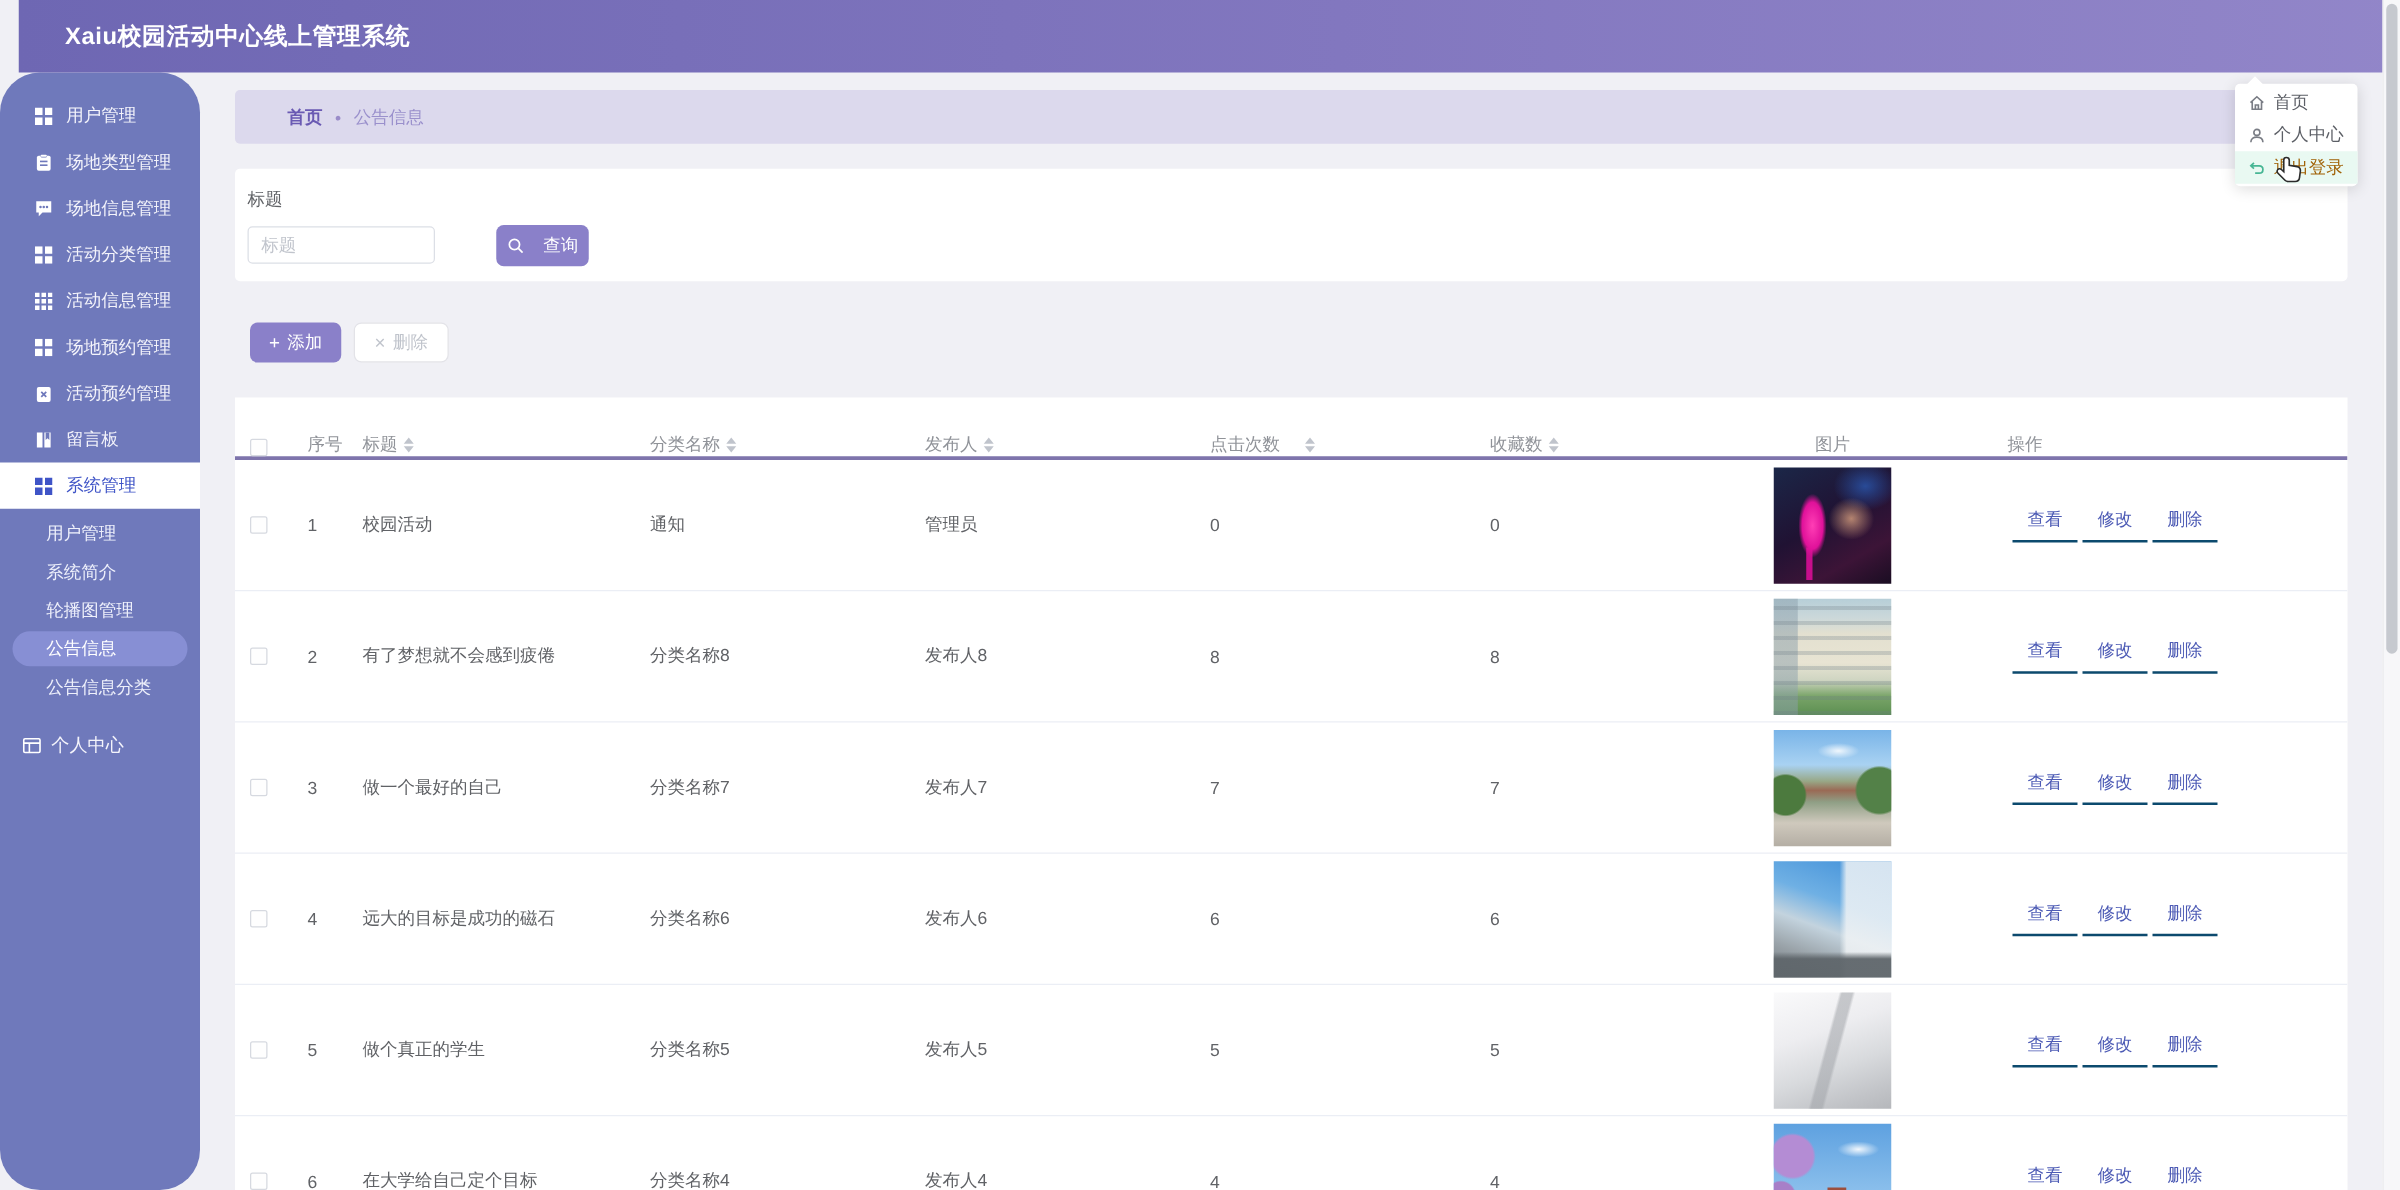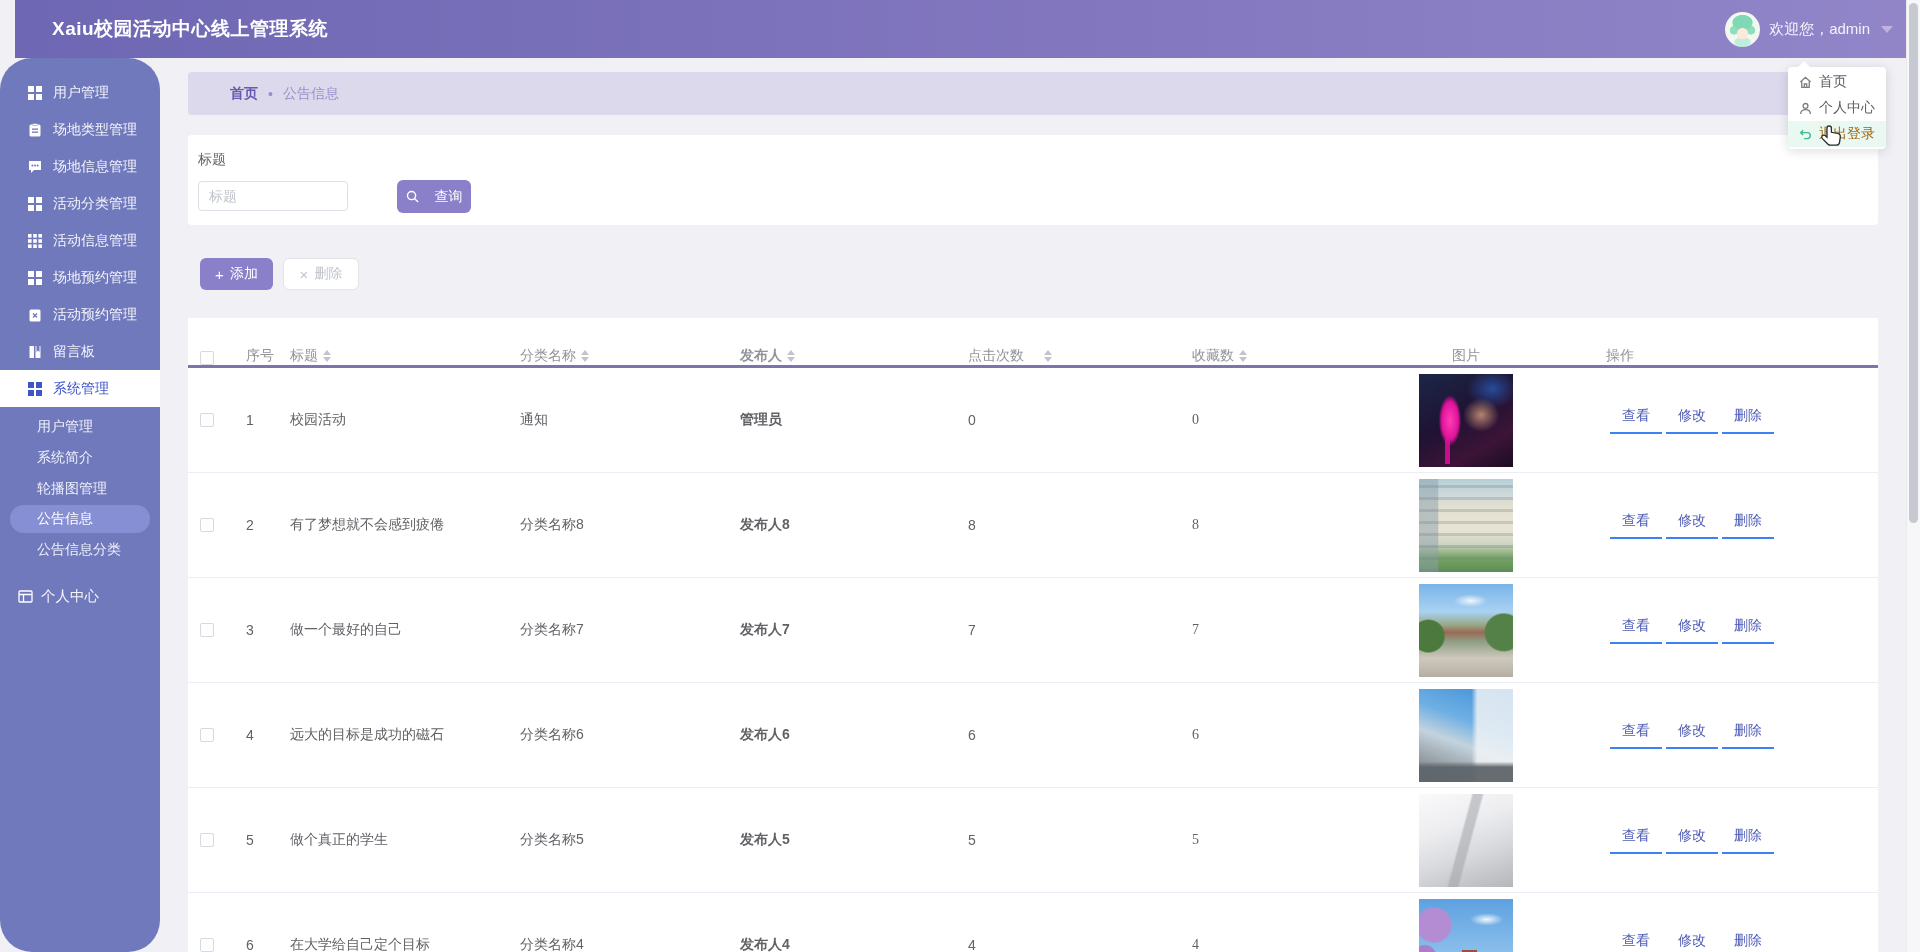--- a/index.html
+++ b/index.html
@@ -64,31 +64,31 @@
   .btn{height:32px; border-radius:6px; font-size:14px; display:flex; align-items:center; justify-content:center; gap:6px; cursor:pointer;}
   .btn-add{width:73px; background:#8a80c9; color:#ffffff; border:none;}
   .btn-del{width:76px; background:#ffffff; color:#c0c4cc; border:1px solid #e3e3e8;}
   .plus-i,.x-i{font-size:15px; line-height:1;}
   
   .table-card{position:absolute; left:28px; top:260px; width:1690px; height:634px; background:#ffffff; overflow:hidden;}
   .thead{display:flex; align-items:flex-end; height:50px; border-bottom:3px solid #7e74ac; color:#909399; font-size:14px;}
   .trow{display:flex; align-items:center; height:105px; border-bottom:1px solid #ebeef5; color:#606266; font-size:14px;}
   .cell{padding-left:12px; flex-shrink:0; display:flex; align-items:center;}
   .c-cb{width:46px;} .c-idx{width:44px;} .c-title{width:230px;} .c-cat{width:220px;}
-  .c-pub{width:228px;font-weight:bold;} .c-clk{width:224px;gap:15px;} .c-fav{width:186px;font-family:Liberation Serif, serif;}
+  .c-pub{width:228px;} .c-clk{width:224px;gap:15px;} .c-fav{width:186px;}
   .c-img{width:200px; padding-left:0; justify-content:center;}
   .c-ops{flex:1; padding-left:40px;}
   .trow .c-ops{padding-left:44px;}
   .checkbox{width:14px; height:14px; border:1px solid #d6d9e0; border-radius:2px; background:#fefefe; cursor:pointer; display:inline-block;}
   .sort{display:inline-flex; flex-direction:column; margin-left:5px; gap:2px;}
   .sort i{display:block; width:0; height:0; border-left:4px solid transparent; border-right:4px solid transparent;}
   .sort .up{border-bottom:5px solid #c0c4cc;}
   .sort .down{border-top:5px solid #c0c4cc;}
   .op-link{display:inline-block; width:52px; text-align:center; color:#4d5bb5; text-decoration:none;
-    border-bottom:2px solid #3b82f6; padding-bottom:7px; margin-right:4px; cursor:pointer;}
+    border-bottom:2px solid #0c4a6e; padding-bottom:7px; margin-right:4px; cursor:pointer;}
   .photo{width:94px; height:93px;}
   
   .ph1{background-image:
       radial-gradient(ellipse 15px 34px at 33% 50%, #ff3eb5 0%, #e0119a 55%, rgba(224,17,154,0) 75%),
       linear-gradient(#c70e8c,#c70e8c),
       radial-gradient(ellipse 26px 24px at 66% 44%, rgba(228,170,132,.75), rgba(228,170,132,0) 70%),
       radial-gradient(ellipse 34px 26px at 78% 16%, rgba(42,84,168,.85), rgba(42,84,168,0) 75%),
       linear-gradient(150deg,#1b2748 0%,#201233 45%,#3c1437 75%,#1a0d22 100%);
     background-size:auto,5px 26px,auto,auto,auto;
     background-position:0 0,29% 96%,0 0,0 0,0 0;
@@ -124,25 +124,20 @@
   
   .cursor{position:absolute; left:1820px; top:124px; z-index:90; pointer-events:none;}
 </style>
 </head>
 <body>
 
 <div class="screen">
 
   <header class="topbar">
     <div class="app-title">Xaiu校园活动中心线上管理系统</div>
-    <div class="user-area">
-      <div class="avatar"></div>
-      <span class="welcome">欢迎您，admin</span>
-      <span class="caret-down"></span>
-    </div>
   </header>
 
   <div class="user-menu">
     <span class="notch"></span>
     <div class="menu-item">
       <svg width="13" height="13" viewBox="0 0 14 14" fill="none" stroke="#7a7d85" stroke-width="1.4">
           <path d="M1.5 6.5 L7 1.5 L12.5 6.5 M3 5.8 V12.3 H11 V5.8 M5.7 12.3 V8.6 H8.3 V12.3"></path>
         </svg>
       <span>首页</span>
     </div>

